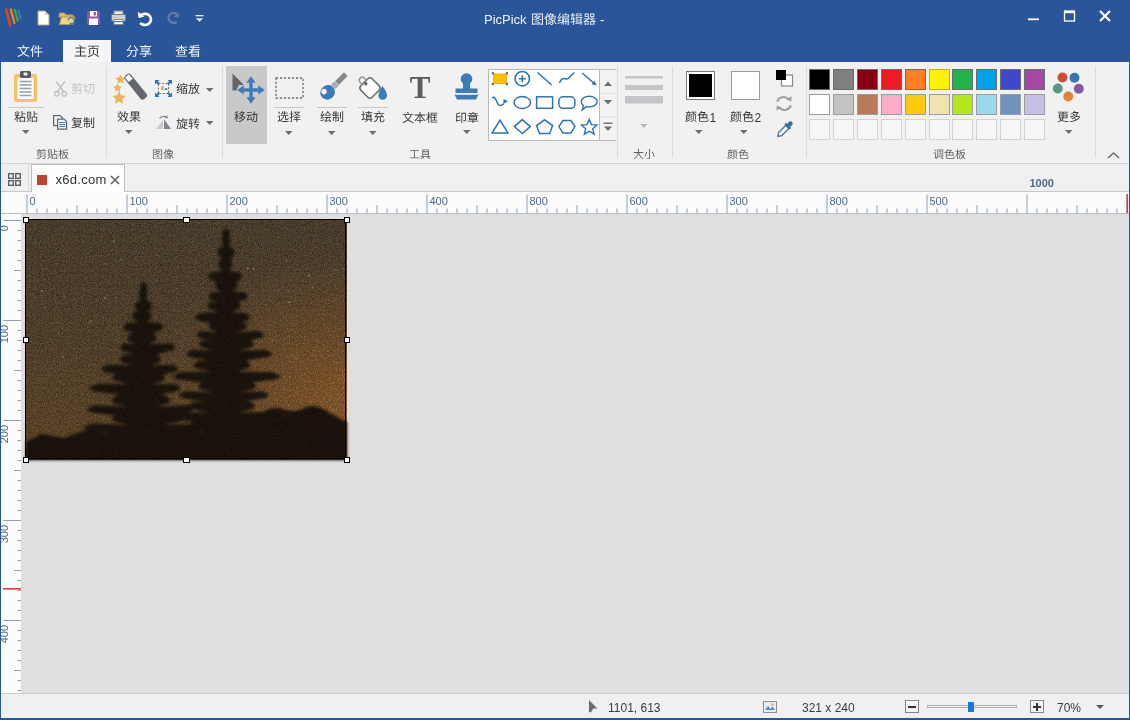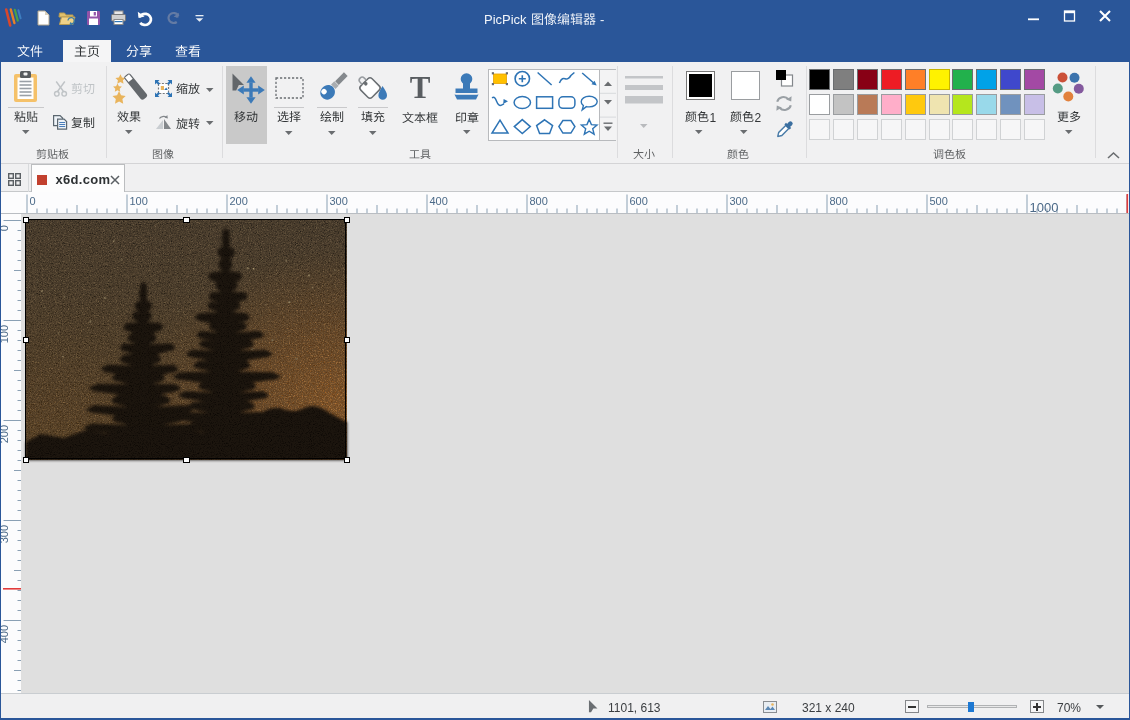--- a/index.html
+++ b/index.html
@@ -505,21 +505,21 @@
     <svg style="position:absolute;left:8.0px;top:173.0px;overflow:visible" width="13" height="13">
       <g fill="none" stroke="#5b6064" stroke-width="1.4">
 <rect x="0.7" y="0.7" width="4.6" height="4.6"></rect>
         <rect x="7.7" y="0.7" width="4.6" height="4.6"></rect>
 <rect x="0.7" y="7.7" width="4.6" height="4.6"></rect>
         <rect x="7.7" y="7.7" width="4.6" height="4.6"></rect>
       </g>
     </svg>
     <div style="position:absolute;left:30.5px;top:164.0px;width:94.0px;height:28.0px;background:#fdfdfd;border:1px solid #bbbdbf;border-bottom:none"></div>
     <div style="position:absolute;left:37.0px;top:175.0px;width:10.0px;height:10.0px;background:#c2402e"></div>
-    <div style="position:absolute;top:172.0px;font-size:13px;color:#2e3234;font-weight:700;white-space:pre;line-height:1.2;letter-spacing:0.3px;left:55.5px;">x6d.com</div>
+    <div style="position:absolute;top:172.0px;font-size:13px;color:#2e3234;font-weight:400;white-space:pre;line-height:1.2;letter-spacing:0.3px;left:55.5px;">x6d.com</div>
     <svg style="position:absolute;left:110.0px;top:175.0px;overflow:visible" width="10" height="10">
       <path d="M1,1 L9,9 M9,1 L1,9" stroke="#5b6064" stroke-width="1.5"></path>
     </svg>
     <div style="position:absolute;left:31.5px;top:190.8px;width:92.0px;height:1.4px;background:#fdfdfd"></div>
     <svg style="position:absolute;left:0.0px;top:192.0px;overflow:visible" width="1130" height="21">
       <rect x="0" y="0" width="1129" height="21" fill="#fcfcfd"></rect>
       <rect x="26.5" y="2.5" width="1" height="18.5" fill="#8aa0b4"></rect>
       <rect x="36.5" y="16.5" width="1" height="4.5" fill="#8aa0b4"></rect>
       <rect x="46.5" y="16.5" width="1" height="4.5" fill="#8aa0b4"></rect>
       <rect x="56.5" y="16.5" width="1" height="4.5" fill="#8aa0b4"></rect>
@@ -635,21 +635,21 @@
     <div style="position:absolute;top:194.5px;font-size:11px;color:#4c6a88;font-weight:400;white-space:pre;line-height:1.2;left:29.5px;">0</div>
     <div style="position:absolute;top:194.5px;font-size:11px;color:#4c6a88;font-weight:400;white-space:pre;line-height:1.2;left:129.5px;">100</div>
     <div style="position:absolute;top:194.5px;font-size:11px;color:#4c6a88;font-weight:400;white-space:pre;line-height:1.2;left:229.5px;">200</div>
     <div style="position:absolute;top:194.5px;font-size:11px;color:#4c6a88;font-weight:400;white-space:pre;line-height:1.2;left:329.5px;">300</div>
     <div style="position:absolute;top:194.5px;font-size:11px;color:#4c6a88;font-weight:400;white-space:pre;line-height:1.2;left:429.5px;">400</div>
     <div style="position:absolute;top:194.5px;font-size:11px;color:#4c6a88;font-weight:400;white-space:pre;line-height:1.2;left:529.5px;">800</div>
     <div style="position:absolute;top:194.5px;font-size:11px;color:#4c6a88;font-weight:400;white-space:pre;line-height:1.2;left:629.5px;">600</div>
     <div style="position:absolute;top:194.5px;font-size:11px;color:#4c6a88;font-weight:400;white-space:pre;line-height:1.2;left:729.5px;">300</div>
     <div style="position:absolute;top:194.5px;font-size:11px;color:#4c6a88;font-weight:400;white-space:pre;line-height:1.2;left:829.5px;">800</div>
     <div style="position:absolute;top:194.5px;font-size:11px;color:#4c6a88;font-weight:400;white-space:pre;line-height:1.2;left:929.5px;">500</div>
-    <div style="position:absolute;top:200px;font-size:13px;color:#4c6a88;font-weight:400;white-space:pre;line-height:1.2;left:1029.5px;">1000</div>
+    <div style="position:absolute;top:177px;font-size:11px;color:#4c6a88;font-weight:700;white-space:pre;line-height:1.2;left:1029.5px;">1000</div>
     <div style="position:absolute;left:0.0px;top:212.5px;width:1130.0px;height:1.0px;background:#b9bdc2"></div>
     <svg style="position:absolute;left:1.0px;top:213.5px;overflow:visible" width="20" height="479">
       <rect x="0" y="0" width="20" height="479" fill="#fcfcfd"></rect>
       <rect x="2.5" y="6.0" width="17.5" height="1" fill="#8aa0b4"></rect>
       <rect x="16.5" y="16.0" width="4.5" height="1" fill="#8aa0b4"></rect>
       <rect x="16.5" y="26.0" width="4.5" height="1" fill="#8aa0b4"></rect>
       <rect x="16.5" y="36.0" width="4.5" height="1" fill="#8aa0b4"></rect>
       <rect x="16.5" y="46.0" width="4.5" height="1" fill="#8aa0b4"></rect>
       <rect x="13" y="56.0" width="8" height="1" fill="#8aa0b4"></rect>
       <rect x="16.5" y="66.0" width="4.5" height="1" fill="#8aa0b4"></rect>

